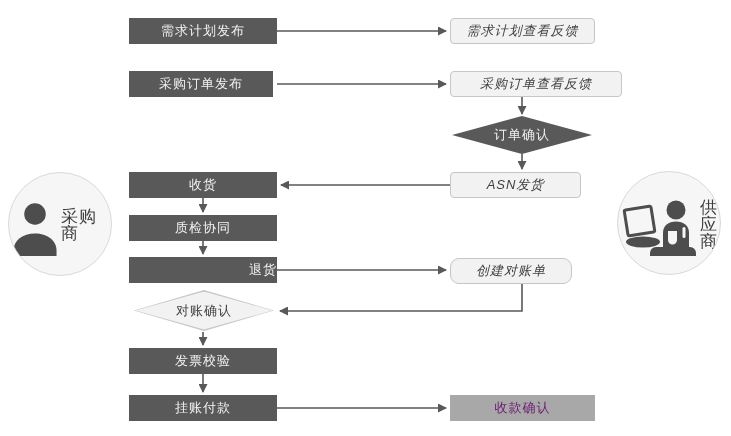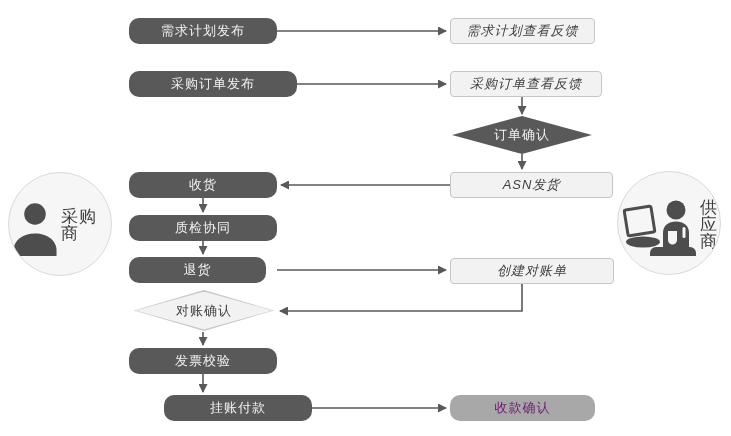--- a/index.html
+++ b/index.html
@@ -26,21 +26,21 @@
     stroke-width: 1.6;
     fill: none;
   }
   .node {
     position: absolute;
     height: 26px;
     display: flex;
     align-items: center;
     justify-content: center;
     font-size: 13px;
-    border-radius: 10px;
+    border-radius: 0;
     box-sizing: border-box;
     letter-spacing: 1px;
   }
   .node.dark {
     background: var(--dark-node, #595959);
     color: var(--dark-node-text, #f2f2f2);
   }
   .node.light {
     background: var(--light-node-bg, #f2f2f2);
     border: 1px solid var(--light-node-border, #c8c8c8);
@@ -141,49 +141,49 @@
       <ellipse cx="25" cy="43" rx="17" ry="5.5" fill="#4d4d4d"></ellipse>
       <rect x="8" y="9" width="27" height="26" rx="1.5" transform="rotate(-9 21.5 22)" fill="#f6f6f6" stroke="#4d4d4d" stroke-width="3"></rect>
       <path d="M38,48 h34 a6,6 0 0 1 6,6 v3 h-46 v-3 a6,6 0 0 1 6,-6 z" fill="#4d4d4d"></path>
     </svg>
     <div class="actor-label">供应商</div>
   </div>
 
   <div class="node dark" style="left:129px; top:18px; width:148px;">
     <span>需求计划发布</span>
   </div>
-  <div class="node dark" style="left:129px; top:71px; width:168px;justify-content:center;">
+  <div class="node dark" style="left:129px; top:71px; width:144px;justify-content:center;">
     <span>采购订单发布</span>
   </div>
   <div class="node dark" style="left:129px; top:172px; width:148px;">
     <span>收货</span>
   </div>
   <div class="node dark" style="left:129px; top:215px; width:148px;">
     <span>质检协同</span>
   </div>
-  <div class="node dark" style="left:129px; top:257px; width:137px;">
+  <div class="node dark" style="left:129px; top:257px; width:148px;justify-content:flex-end;">
     <span>退货</span>
   </div>
   <div class="node dark" style="left:129px; top:348px; width:148px;">
     <span>发票校验</span>
   </div>
-  <div class="node dark" style="left:129px; top:395px; width:148px;margin-left:35px;">
+  <div class="node dark" style="left:129px; top:395px; width:148px;">
     <span>挂账付款</span>
   </div>
 
   <div class="node light" style="left:450px; top:18px; width:145px;">
     <span>需求计划查看反馈</span>
   </div>
-  <div class="node light" style="left:450px; top:71px; width:152px;">
+  <div class="node light" style="left:450px; top:71px; width:172px;">
     <span>采购订单查看反馈</span>
   </div>
-  <div class="node light" style="left:450px; top:172px; width:163px;">
+  <div class="node light" style="left:450px; top:172px; width:131px;">
     <span>ASN发货</span>
   </div>
-  <div class="node light" style="left:450px; top:258px; width:164px;">
+  <div class="node light" style="left:450px; top:258px; width:122px;border-radius:9px;">
     <span>创建对账单</span>
   </div>
   <div class="node muted" style="left:450px; top:395px; width:145px;">
     <span>收款确认</span>
   </div>
 
   <div class="diamond dark-diamond" style="left:452px; top:116px; width:140px; height:38px;">
     <div class="dshape"></div>
     <span class="dlabel">订单确认</span>
   </div>

